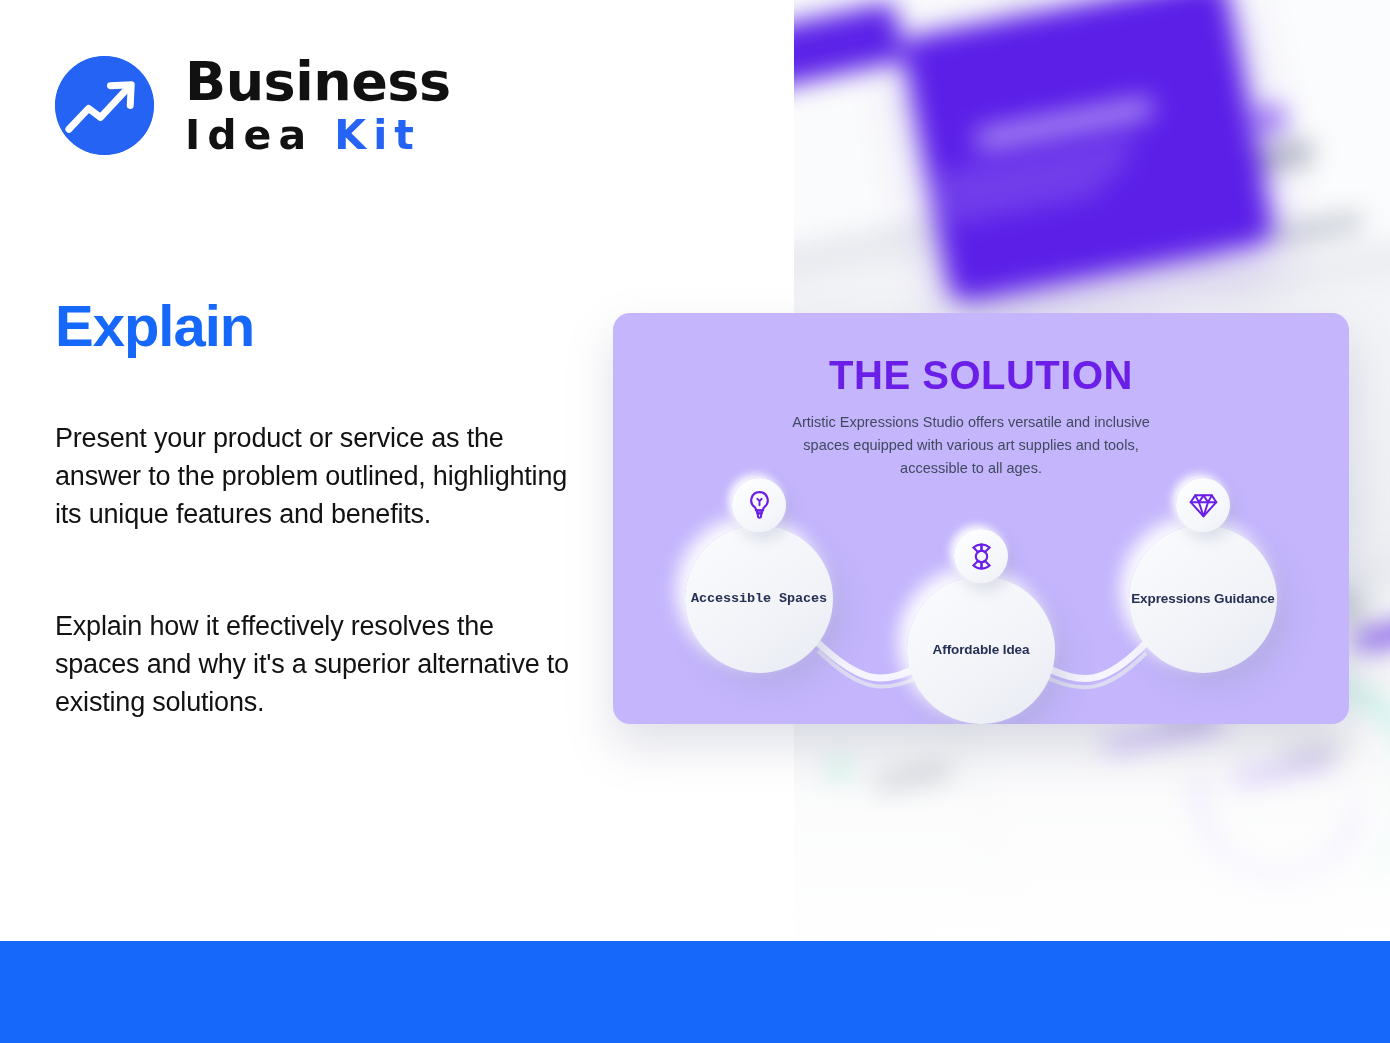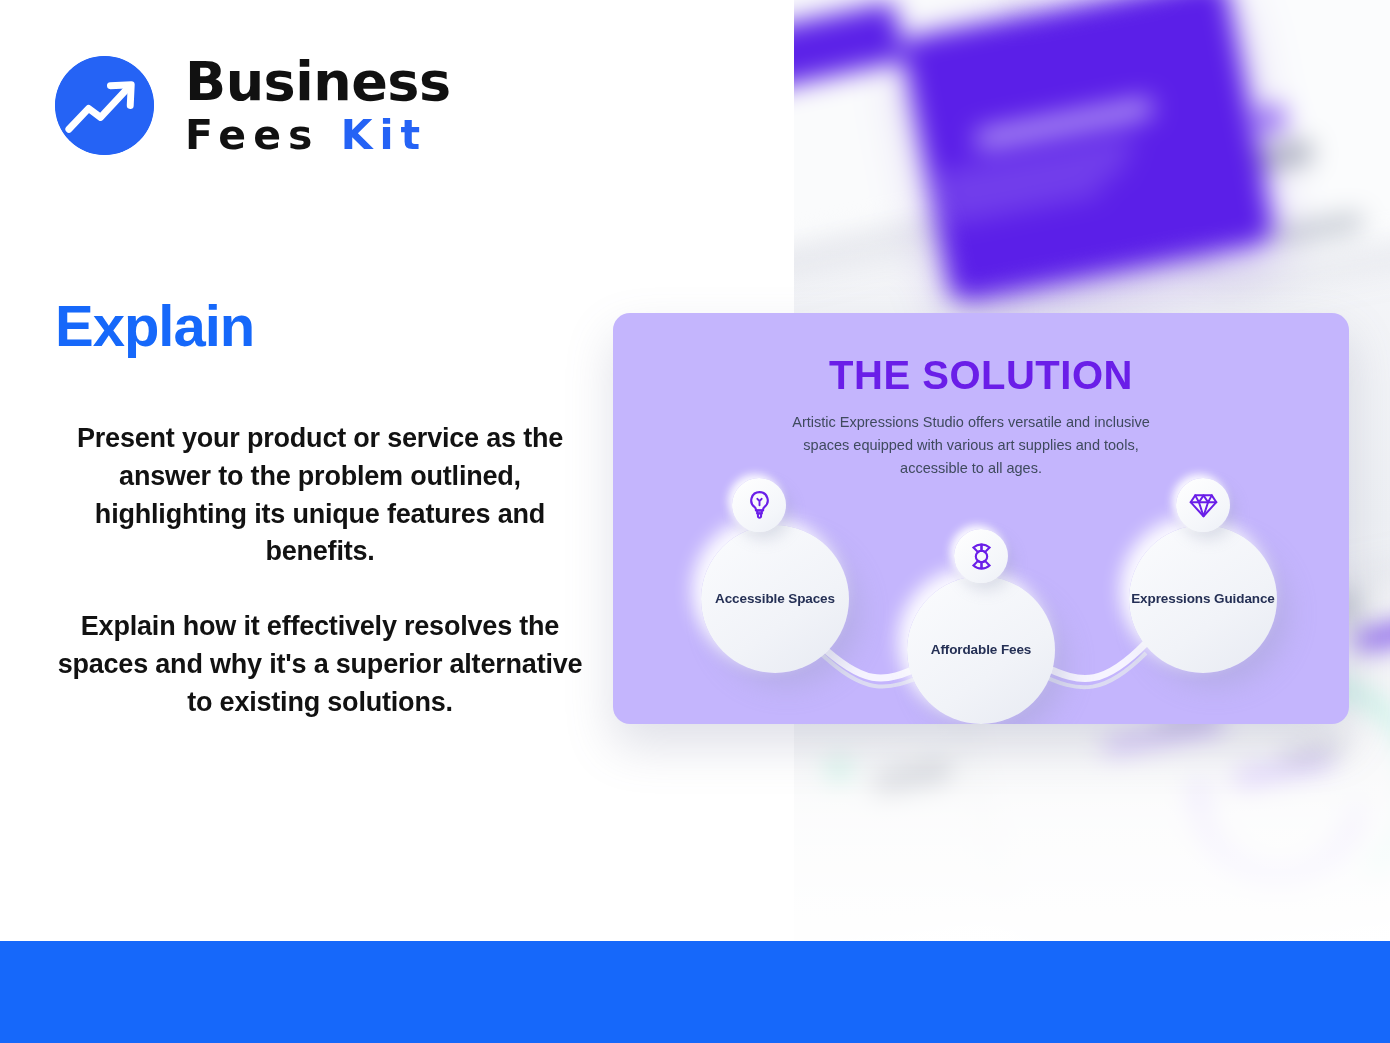--- a/index.html
+++ b/index.html
@@ -190,22 +190,22 @@
 
   
   #page-title{
     position:absolute;left:55px;top:296px;
     font-size:58px;font-weight:800;color:#1668fa;letter-spacing:-1px;
     margin:0;line-height:1.05;
   }
   
   .body-para{
     position:absolute;left:55px;width:530px;
-    font-size:27px;font-weight:700;color:#121212;
-    line-height:1.4;margin:0;letter-spacing:-.2px;text-align:center;
+    font-size:27px;font-weight:400;color:#121212;
+    line-height:1.4;margin:0;letter-spacing:-.2px;
   }
   #para-1{ top:420px; }
   #para-2{ top:608px; }
 
   
   #solution-card{
     position:absolute;left:613px;top:313px;width:736px;height:411px;
     background:#c4b5fd;border-radius:17px;
     box-shadow:0 22px 48px rgba(110,116,150,.22);
     z-index:5;
@@ -235,21 +235,21 @@
     box-shadow:
       -9px -9px 18px rgba(255,255,255,.95),
       12px 14px 28px rgba(150,156,185,.30);
     display:flex;align-items:center;justify-content:center;
     text-align:center;
   }
   .bubble-label{
     font-size:13.5px;font-weight:700;color:#253055;line-height:1.34;
     letter-spacing:-.1px;
   }
-  #bubble-1{ left:88px;top:212px;width:148px;height:148px; }
+  #bubble-1{ left:72px;top:212px;width:148px;height:148px;font-family:Liberation Mono, monospace; }
   #bubble-2{ left:294px;top:263px;width:148px;height:148px; }
   #bubble-3{ left:516px;top:212px;width:148px;height:148px; }
 
   
   .badge{
     position:absolute;width:54px;height:54px;border-radius:50%;
     background:linear-gradient(145deg,#ffffff 0%,#f4f6fa 70%,#eceff6 100%);
     box-shadow:
       -4px -4px 9px rgba(255,255,255,.95),
       5px 7px 15px rgba(150,156,185,.30);
@@ -308,21 +308,21 @@
   <div id="left-panel">
 
     <div id="logo">
       <svg id="logo-mark" viewBox="0 0 100 100">
         <circle cx="50" cy="50" r="50" fill="#2563f5"></circle>
         <path d="M14 74 L34 53 L46 62 L74 32" fill="none" stroke="#ffffff" stroke-width="7" stroke-linecap="round" stroke-linejoin="round"></path>
         <path d="M56 30 L77 29 L76 50" fill="none" stroke="#ffffff" stroke-width="7" stroke-linecap="round" stroke-linejoin="round"></path>
       </svg>
       <div id="logo-words">
         <div id="logo-line1">Business</div>
-        <div id="logo-line2"><span>Fees </span><span class="kit">Kit</span></div>
+        <div id="logo-line2"><span>Idea </span><span class="kit">Kit</span></div>
       </div>
     </div>
 
     <h1 id="page-title">Explain</h1>
 
     <p id="para-1" class="body-para">Present your product or service as the answer to the problem outlined, highlighting its unique features and benefits.</p>
     <p id="para-2" class="body-para">Explain how it effectively resolves the spaces and why it's a superior alternative to existing solutions.</p>
 
   </div>
 
@@ -335,21 +335,21 @@
       <path d="M205 330 C 250 372, 270 372, 310 352" fill="none" stroke="#ffffff" stroke-width="7" opacity=".85"></path>
       <path d="M205 338 C 252 382, 272 380, 316 360" fill="none" stroke="#e2e5ef" stroke-width="4" opacity=".8"></path>
       <path d="M428 352 C 470 373, 492 372, 533 330" fill="none" stroke="#ffffff" stroke-width="7" opacity=".85"></path>
       <path d="M424 360 C 468 382, 492 381, 533 340" fill="none" stroke="#e2e5ef" stroke-width="4" opacity=".8"></path>
     </svg>
 
     <div id="bubble-1" class="bubble">
       <span class="bubble-label">Accessible Spaces</span>
     </div>
     <div id="bubble-2" class="bubble">
-      <span class="bubble-label">Affordable Fees</span>
+      <span class="bubble-label">Affordable Idea</span>
     </div>
     <div id="bubble-3" class="bubble">
       <span class="bubble-label">Expressions Guidance</span>
     </div>
 
     <div id="badge-1" class="badge">
       <svg width="27" height="30" viewBox="0 0 24 26">
         <path d="M12 1.6a7.3 7.3 0 0 0-4.3 13.2c.7.5 1.1 1.3 1.1 2.1v.9h6.4v-.9c0-.8.4-1.6 1.1-2.1A7.3 7.3 0 0 0 12 1.6Z" fill="none" stroke="#6a1ee8" stroke-width="1.9" stroke-linejoin="round"></path>
         <path d="M9.9 17.8h4.2v2.6H9.9z" fill="none" stroke="#6a1ee8" stroke-width="1.8"></path>
         <path d="M10.6 20.6h2.8v2.3a1.4 1.4 0 0 1-1.4 1.4 1.4 1.4 0 0 1-1.4-1.4Z" fill="none" stroke="#6a1ee8" stroke-width="1.8" stroke-linejoin="round"></path>

